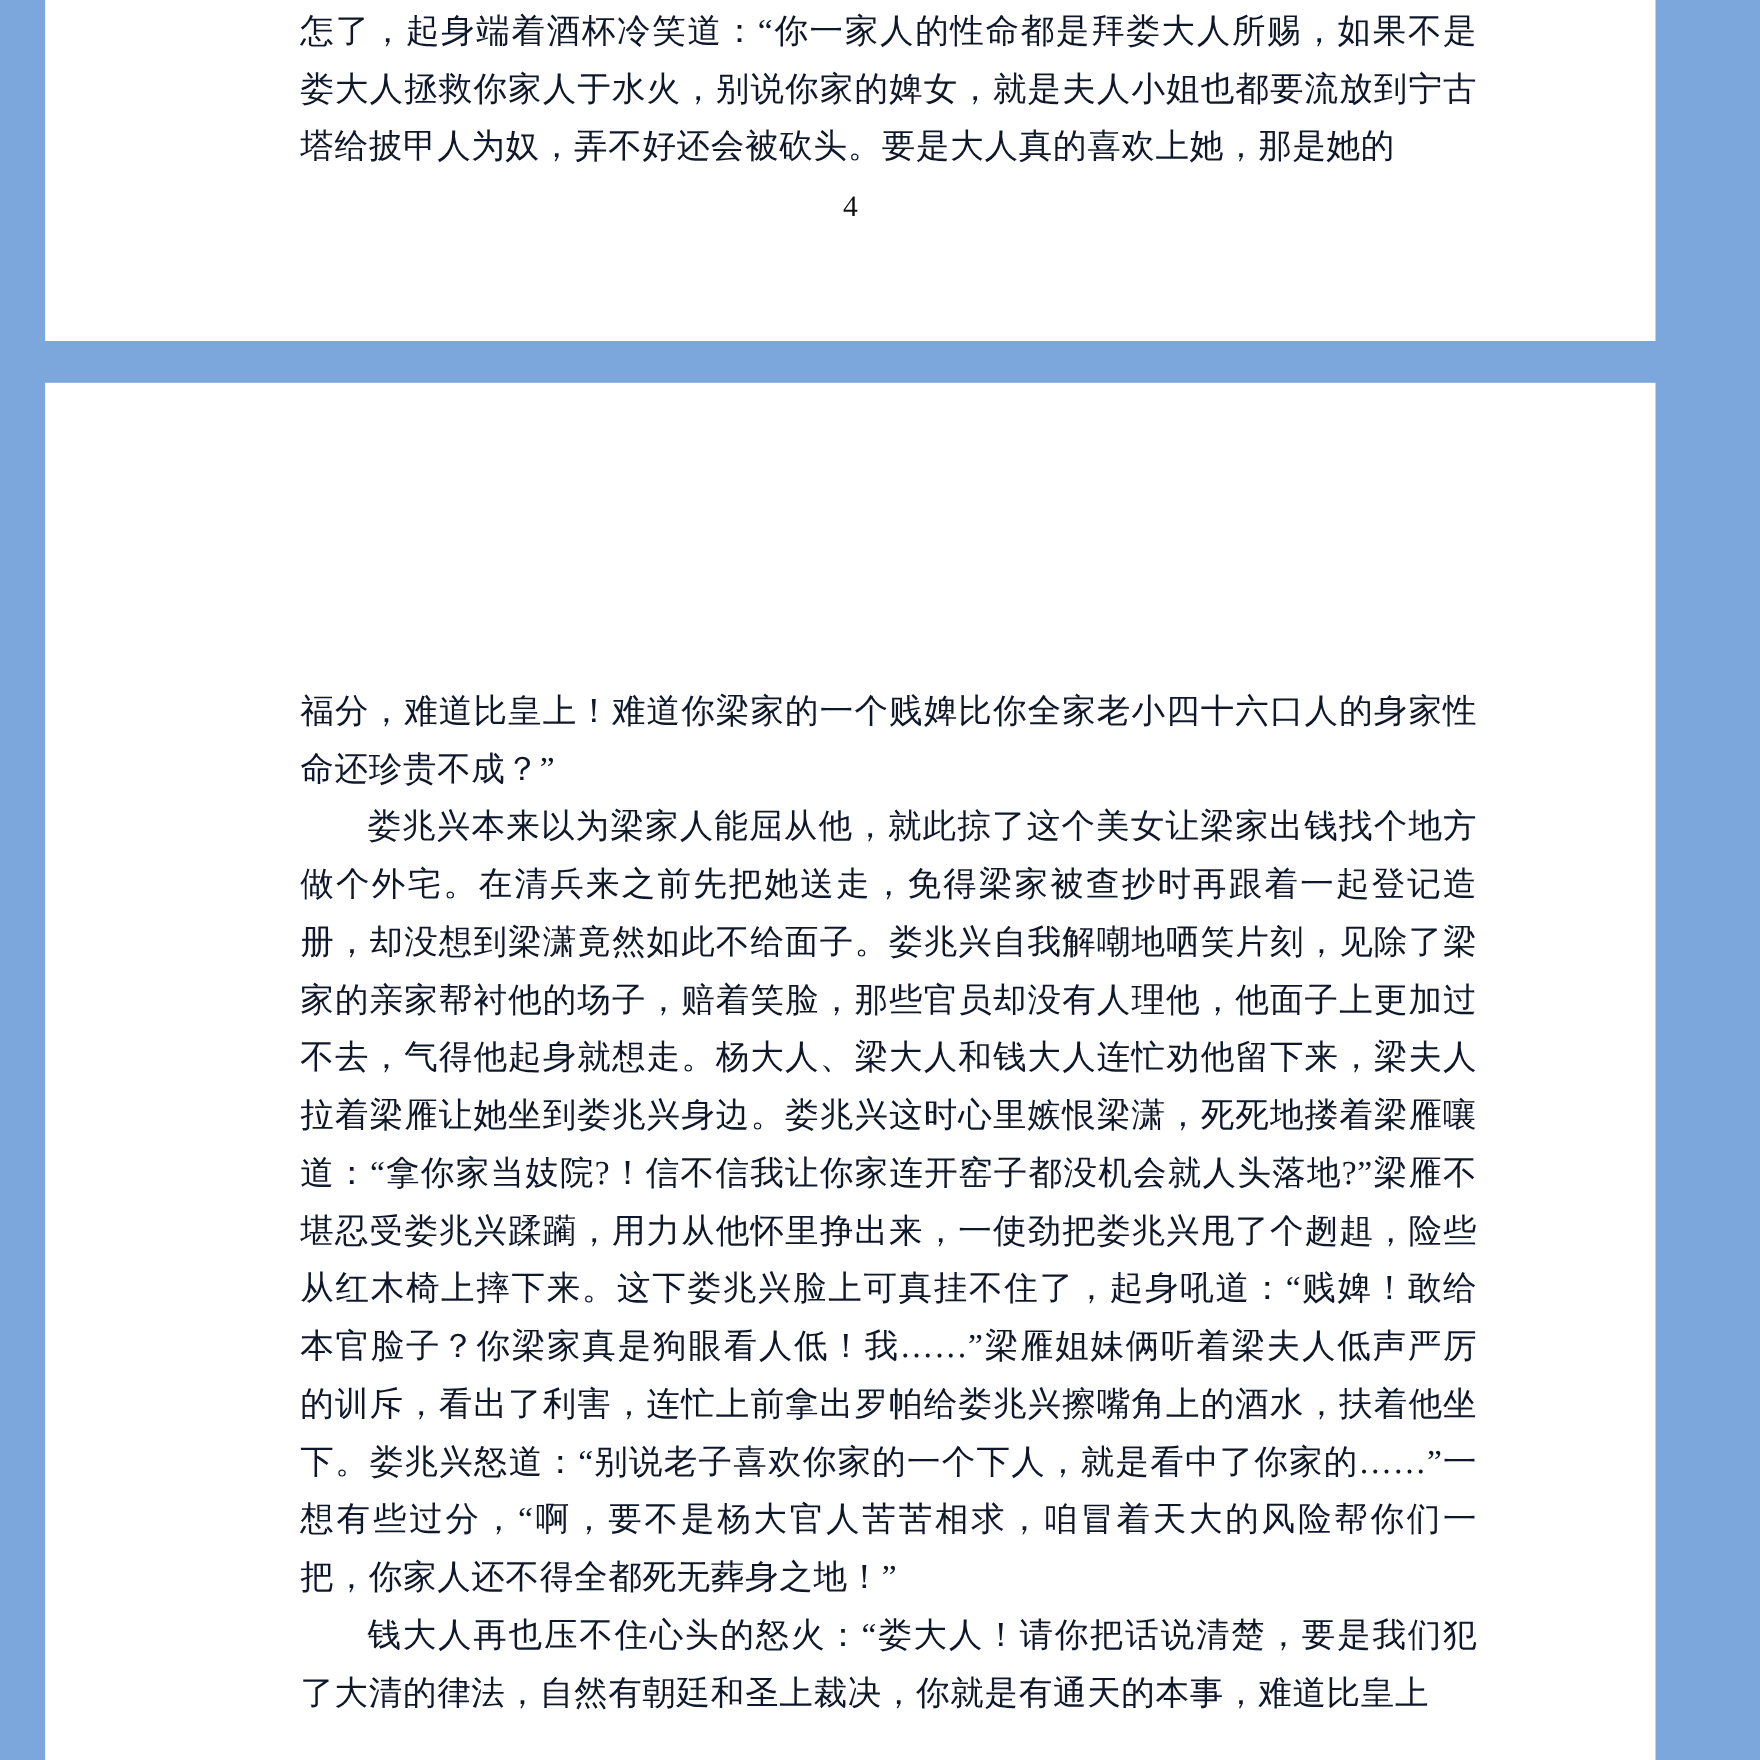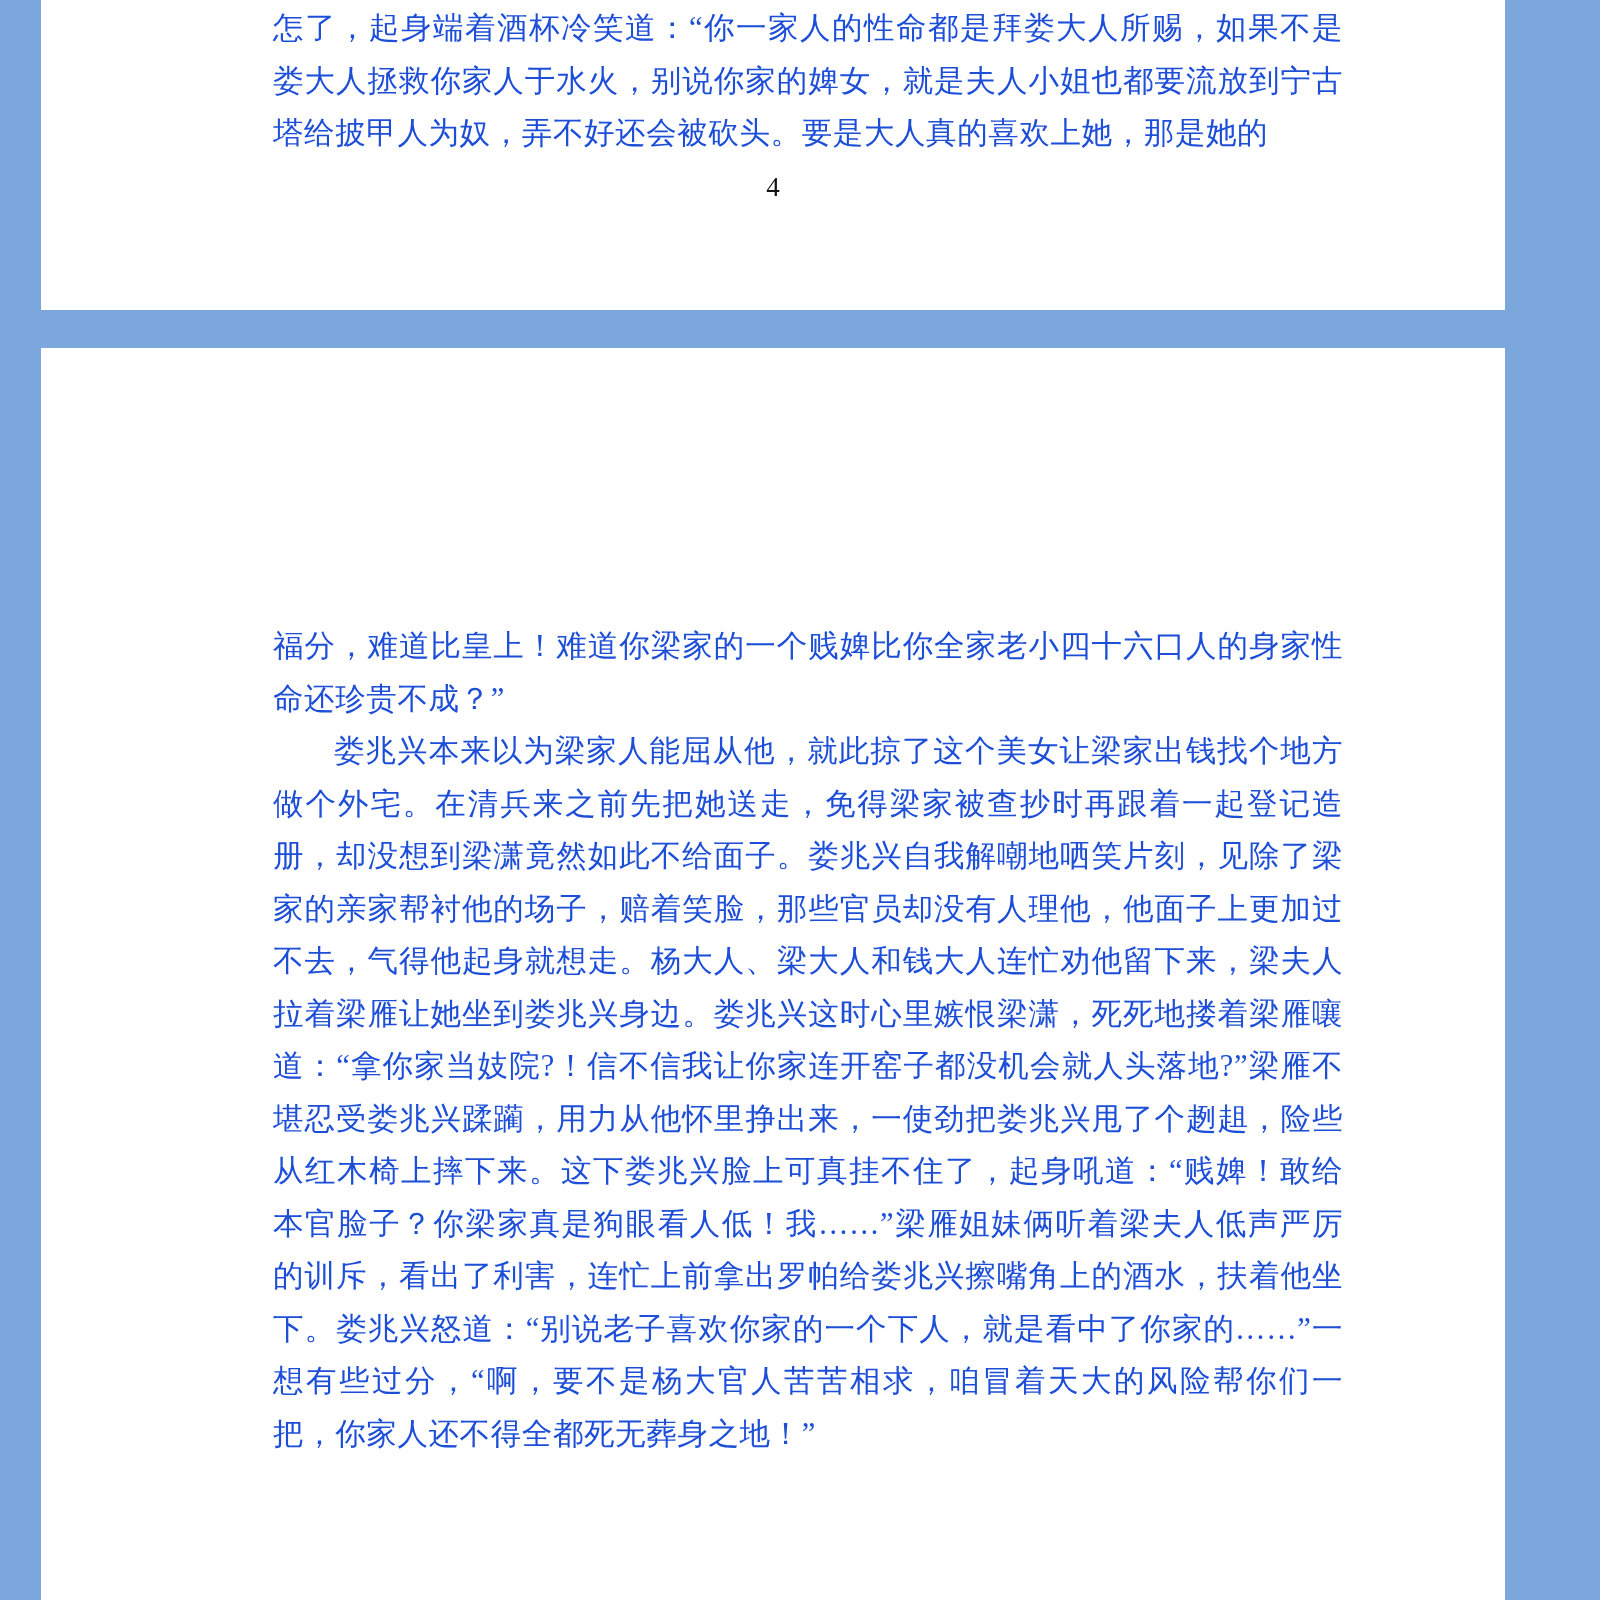--- a/index.html
+++ b/index.html
@@ -34,21 +34,21 @@
   }
   
   .page-bottom {
     top: 348px;
     height: 1300px;
   }
   .text-block {
     font-family: "Liberation Serif", serif;
     font-size: 30.5px;
     line-height: 52.5px;
-    color: #1d4ed8;
+    color: #0f172a;
     text-align: justify;
     text-justify: inter-ideograph;
     letter-spacing: 0.6px;
   }
   .page-top .text-block {
     position: absolute;
     top: 282px;
     left: 232px;
     width: 1070px;
   }
@@ -115,16 +115,17 @@
     </div>
     <div class="folio">4</div>
   </div>
 
   <div class="gutter gutter-mid"></div>
 
   <div class="page page-bottom">
     <div class="text-block">
       <p class="para">福分，难道比皇上！难道你梁家的一个贱婢比你全家老小四十六口人的身家性命还珍贵不成？”</p>
       <p class="para indent">娄兆兴本来以为梁家人能屈从他，就此掠了这个美女让梁家出钱找个地方做个外宅。在清兵来之前先把她送走，免得梁家被查抄时再跟着一起登记造册，却没想到梁潇竟然如此不给面子。娄兆兴自我解嘲地哂笑片刻，见除了梁家的亲家帮衬他的场子，赔着笑脸，那些官员却没有人理他，他面子上更加过不去，气得他起身就想走。杨大人、梁大人和钱大人连忙劝他留下来，梁夫人拉着梁雁让她坐到娄兆兴身边。娄兆兴这时心里嫉恨梁潇，死死地搂着梁雁嚷道：“拿你家当妓院?！信不信我让你家连开窑子都没机会就人头落地?”梁雁不堪忍受娄兆兴蹂躏，用力从他怀里挣出来，一使劲把娄兆兴甩了个趔趄，险些从红木椅上摔下来。这下娄兆兴脸上可真挂不住了，起身吼道：“贱婢！敢给本官脸子？你梁家真是狗眼看人低！我……”梁雁姐妹俩听着梁夫人低声严厉的训斥，看出了利害，连忙上前拿出罗帕给娄兆兴擦嘴角上的酒水，扶着他坐下。娄兆兴怒道：“别说老子喜欢你家的一个下人，就是看中了你家的……”一想有些过分，“啊，要不是杨大官人苦苦相求，咱冒着天大的风险帮你们一把，你家人还不得全都死无葬身之地！”</p>
+      <p class="para indent">钱大人再也压不住心头的怒火：“娄大人！请你把话说清楚，要是我们犯了大清的律法，自然有朝廷和圣上裁决，你就是有通天的本事，难道比皇上</p>
     </div>
   </div>
 
 </div>
 
 </body></html>

